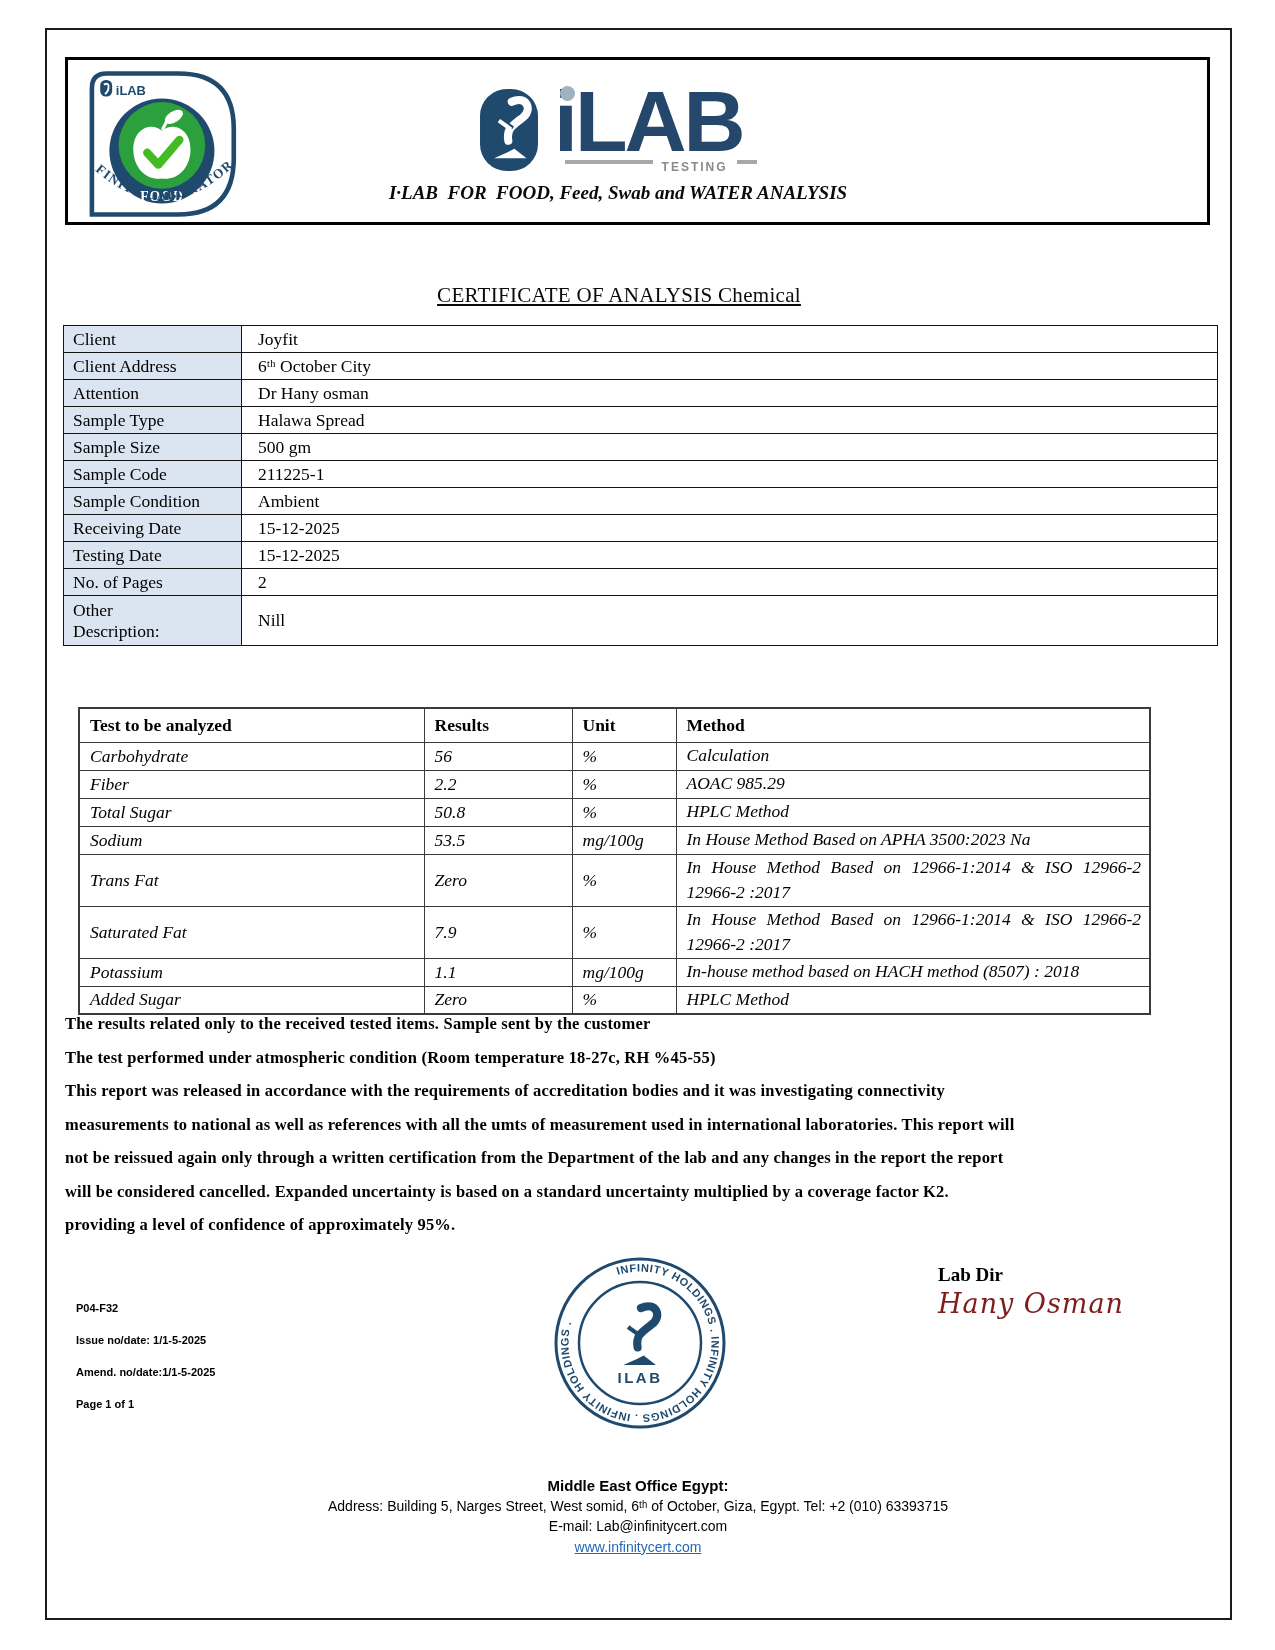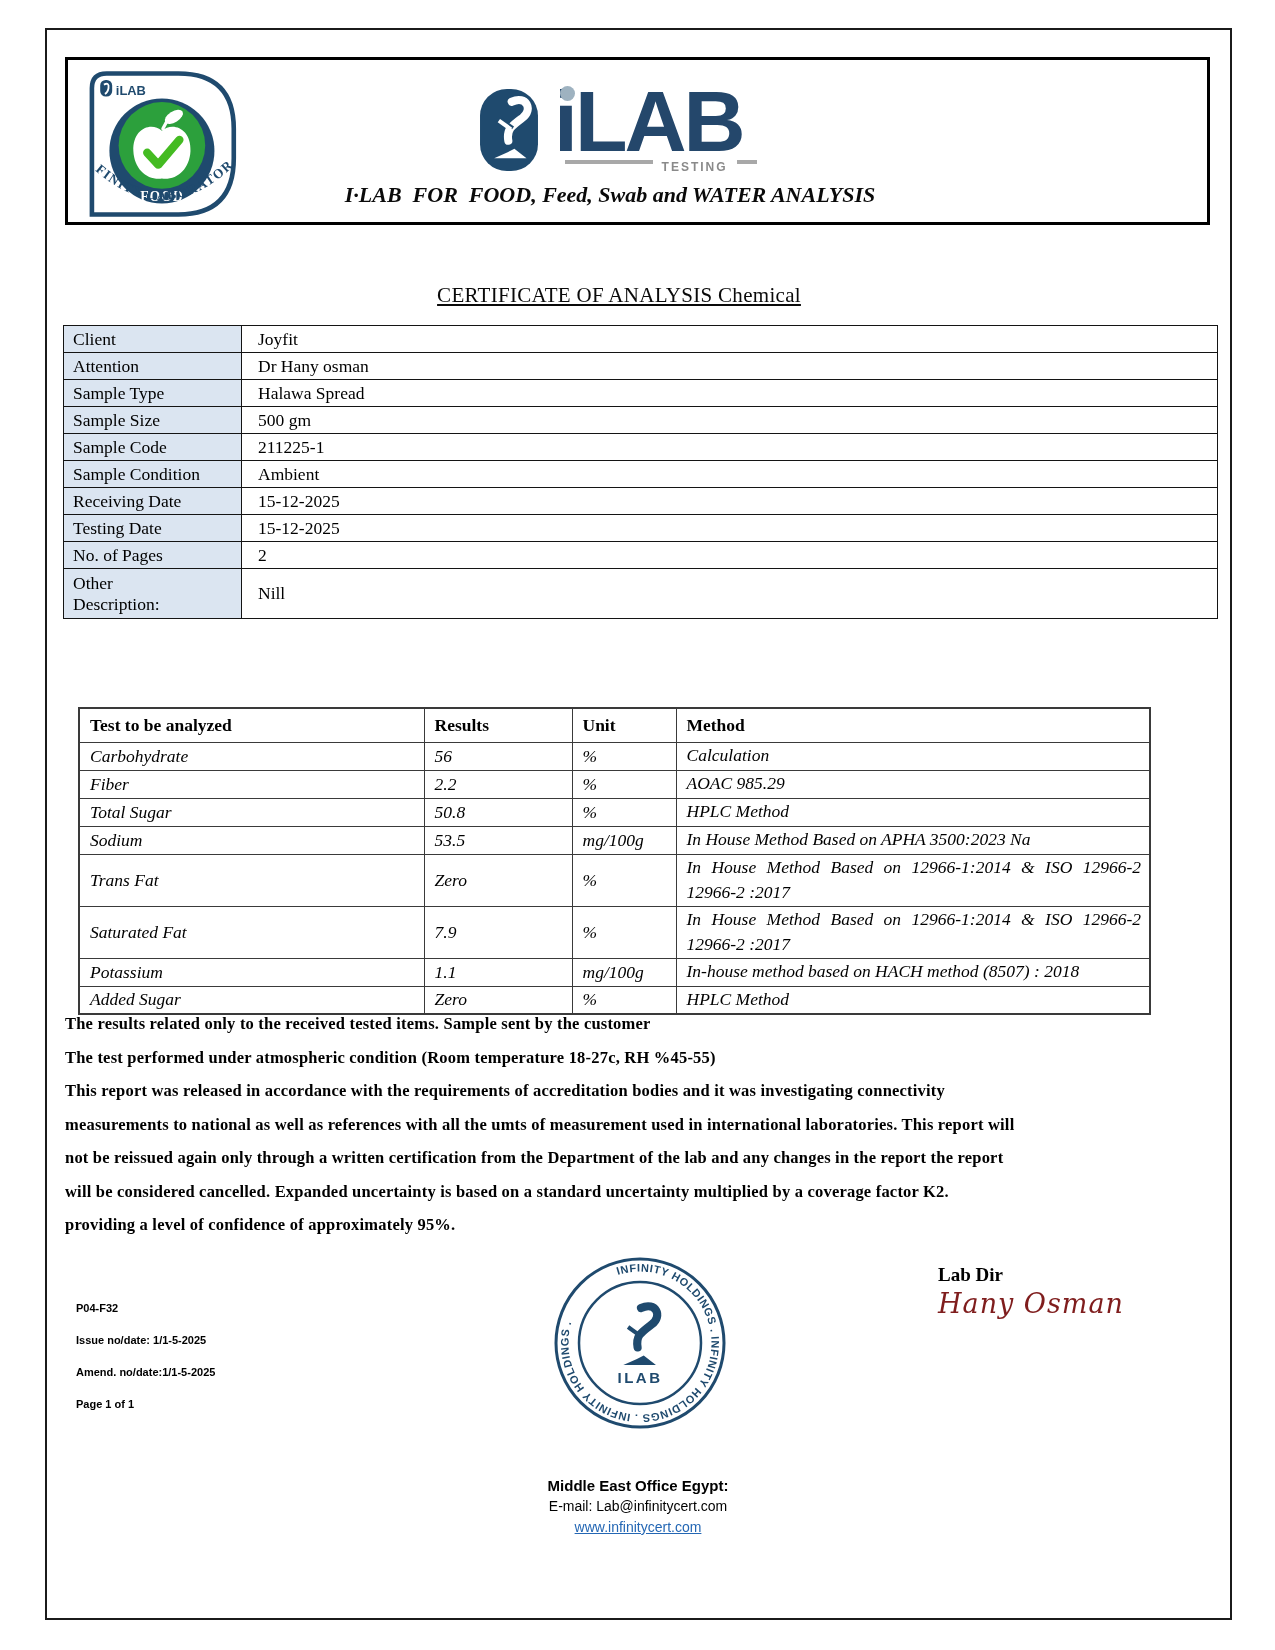--- a/index.html
+++ b/index.html
@@ -17,21 +17,21 @@
   
   .badge-svg { left:410px; top:26px; width:62px; height:88px; }
   .wordmark { left:486px; top:18px; font-family:"Liberation Sans",sans-serif; font-weight:bold;
               font-size:86px; line-height:1; letter-spacing:-3px; color:#24476b; }
   .wordmark-dot { left:492px; top:26px; width:15px; height:15px; border-radius:50%; background:#9eb2c0; }
   .testing-line { left:497px; top:100px; width:192px; display:flex; align-items:flex-start; gap:9px; }
   .testing-line .seg { height:4px; background:#a8a8a8; }
   .seg-l { flex:3; } .seg-r { flex:0.7; }
   .testing-text { font-family:"Liberation Sans",sans-serif; font-size:12px; font-weight:bold;
                   letter-spacing:2px; color:#8a8a8a; white-space:nowrap; }
-  .tagline { left:92px; top:122px; width:900px; text-align:center; font-size:22px; font-weight:bold;
+  .tagline { left:100px; top:122px; width:900px; text-align:center; font-size:19px; font-weight:bold;
              font-style:italic; white-space:pre; color:#0a0a0a; }
 
   
   .cert-title { left:0; top:283px; width:1238px; text-align:center; font-size:21px;
                 text-decoration:underline; letter-spacing:0.3px; color:#0a0a0a; }
 
   
   table { border-collapse:collapse; table-layout:fixed; }
   .info-table { left:63px; top:325px; width:1155px; }
   .info-table td { border:1.6px solid #141414; font-size:17.5px; vertical-align:middle; }
@@ -121,20 +121,24 @@
   <colgroup>
       <col style="width:178px">
       <col>
     </colgroup>
   <tbody>
       <tr>
         <td class="lbl">Client</td>
         <td class="val">Joyfit</td>
       </tr>
   <tr>
+        <td class="lbl">Client Address</td>
+        <td class="val">6ᵗʰ October City</td>
+      </tr>
+  <tr>
         <td class="lbl">Attention</td>
         <td class="val">Dr Hany osman</td>
       </tr>
   <tr>
         <td class="lbl">Sample Type</td>
         <td class="val">Halawa Spread</td>
       </tr>
   <tr>
         <td class="lbl">Sample Size</td>
         <td class="val">500 gm</td>
@@ -266,15 +270,16 @@
   <text x="88" y="128" text-anchor="middle" font-family="Liberation Sans, sans-serif" font-size="15" font-weight="bold" letter-spacing="2.5" fill="#1f4a6e">ILAB</text>
 </svg>
 
 <div class="abs sign-block">
   <div class="sign-role">Lab Dir</div>
   <div class="sign-script">Hany Osman</div>
 </div>
 
 <div class="abs office">
   <div class="office-title">Middle East Office Egypt:</div>
+  <div class="office-line">Address: Building 5, Narges Street, West somid, 6ᵗʰ of October, Giza, Egypt. Tel: +2 (010) 63393715</div>
   <div class="office-line">E-mail:  Lab@infinitycert.com</div>
   <a class="office-link" href="#">www.infinitycert.com</a>
 </div>
 
 </body></html>

